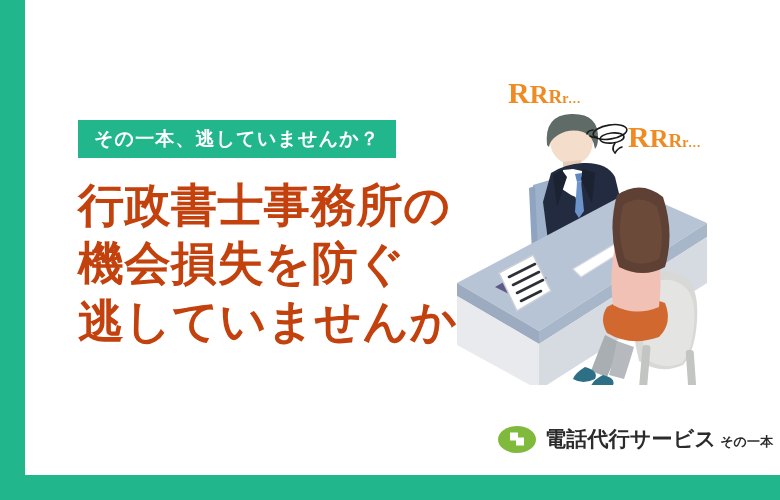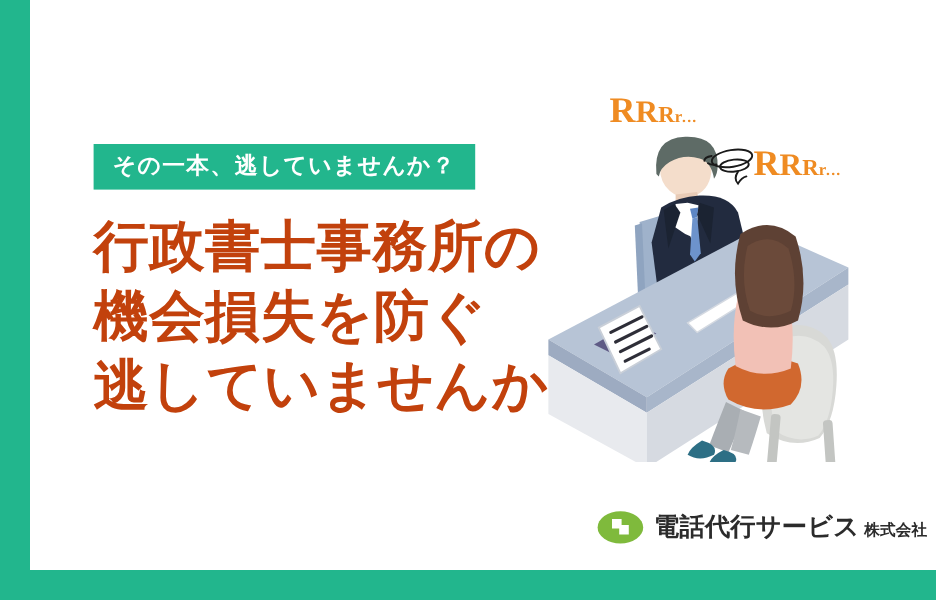--- a/index.html
+++ b/index.html
@@ -218,17 +218,17 @@
   </div>
 
   <div class="logo-lockup">
     <div class="logo-mark">
       <svg class="glyph" width="20" height="17" viewBox="0 0 20 17" xmlns="http://www.w3.org/2000/svg">
         <path d="M3 2 L11 2 L11 7 L17 7 L17 15 L9 15 L9 10 L3 10 Z" fill="#ffffff"></path>
       </svg>
     </div>
     <div class="logo-text">
       <span class="logo-name">電話代行サービス</span>
-      <span class="logo-suffix">株式会社</span>
+      <span class="logo-suffix">その一本</span>
     </div>
   </div>
 
 </div>
 
 </body></html>

